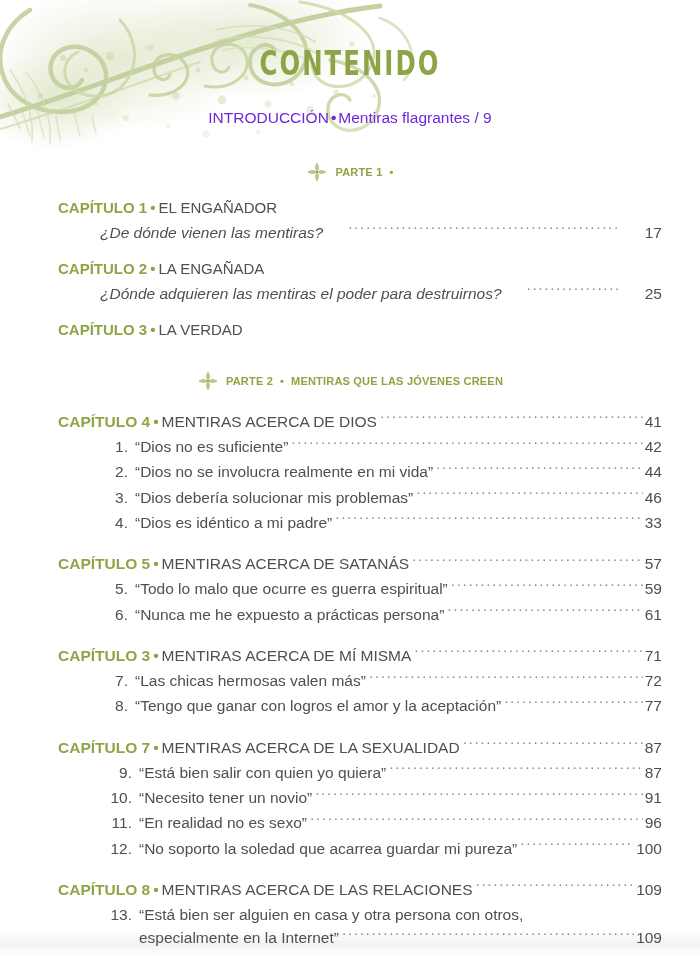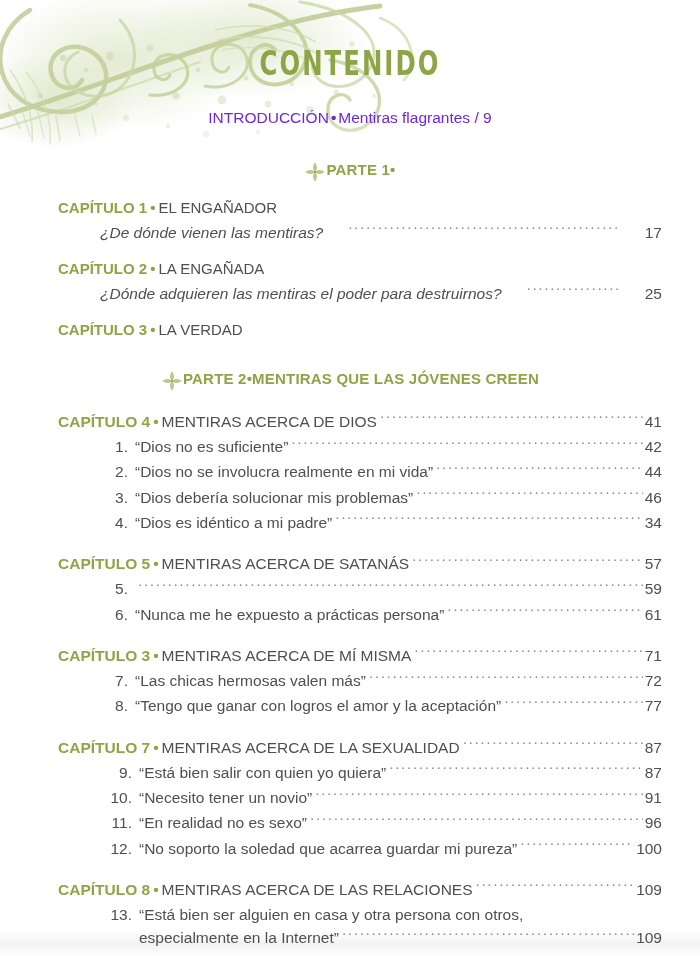--- a/index.html
+++ b/index.html
@@ -60,25 +60,27 @@
     font-size: 15.5px;
     color: #6d28d9;
     margin-top: 26px;
   }
   .intro-line .sep { font-weight: bold; padding: 0 2px; }
 
   .part-heading {
     text-align: center;
     color: #8da546;
     font-weight: bold;
-    font-size: 15px;
+    font-size: 11px;
     letter-spacing: 0.2px;
     margin-top: 34px;
     display: flex;
+    align-items: center;
     justify-content: center;
+    gap: 7px;
   }
   .part-heading.second { margin-top: 30px; }
   .flower-icon { display: inline-block; width: 22px; height: 22px; }
 
   .toc {
     margin: 0;
     padding: 0 38px 0 58px;
   }
 
   
@@ -349,30 +351,31 @@
     <div class="row lierow">
       <span class="num">3.</span>
       <span class="txt">“Dios debería solucionar mis problemas”</span>
       <span class="leader"></span>
       <span class="pg">46</span>
     </div>
     <div class="row lierow">
       <span class="num">4.</span>
       <span class="txt">“Dios es idéntico a mi padre”</span>
       <span class="leader"></span>
-      <span class="pg">34</span>
+      <span class="pg">33</span>
     </div>
 
     <div class="row chrow">
       <span class="txt"><span class="cap-label">CAPÍTULO 5</span><span class="cap-sep">•</span><span class="cap-title">MENTIRAS ACERCA DE SATANÁS</span></span>
       <span class="leader"></span>
       <span class="pg">57</span>
     </div>
     <div class="row lierow">
       <span class="num">5.</span>
+      <span class="txt">“Todo lo malo que ocurre es guerra espiritual”</span>
       <span class="leader"></span>
       <span class="pg">59</span>
     </div>
     <div class="row lierow">
       <span class="num">6.</span>
       <span class="txt">“Nunca me he expuesto a prácticas persona”</span>
       <span class="leader"></span>
       <span class="pg">61</span>
     </div>
 

